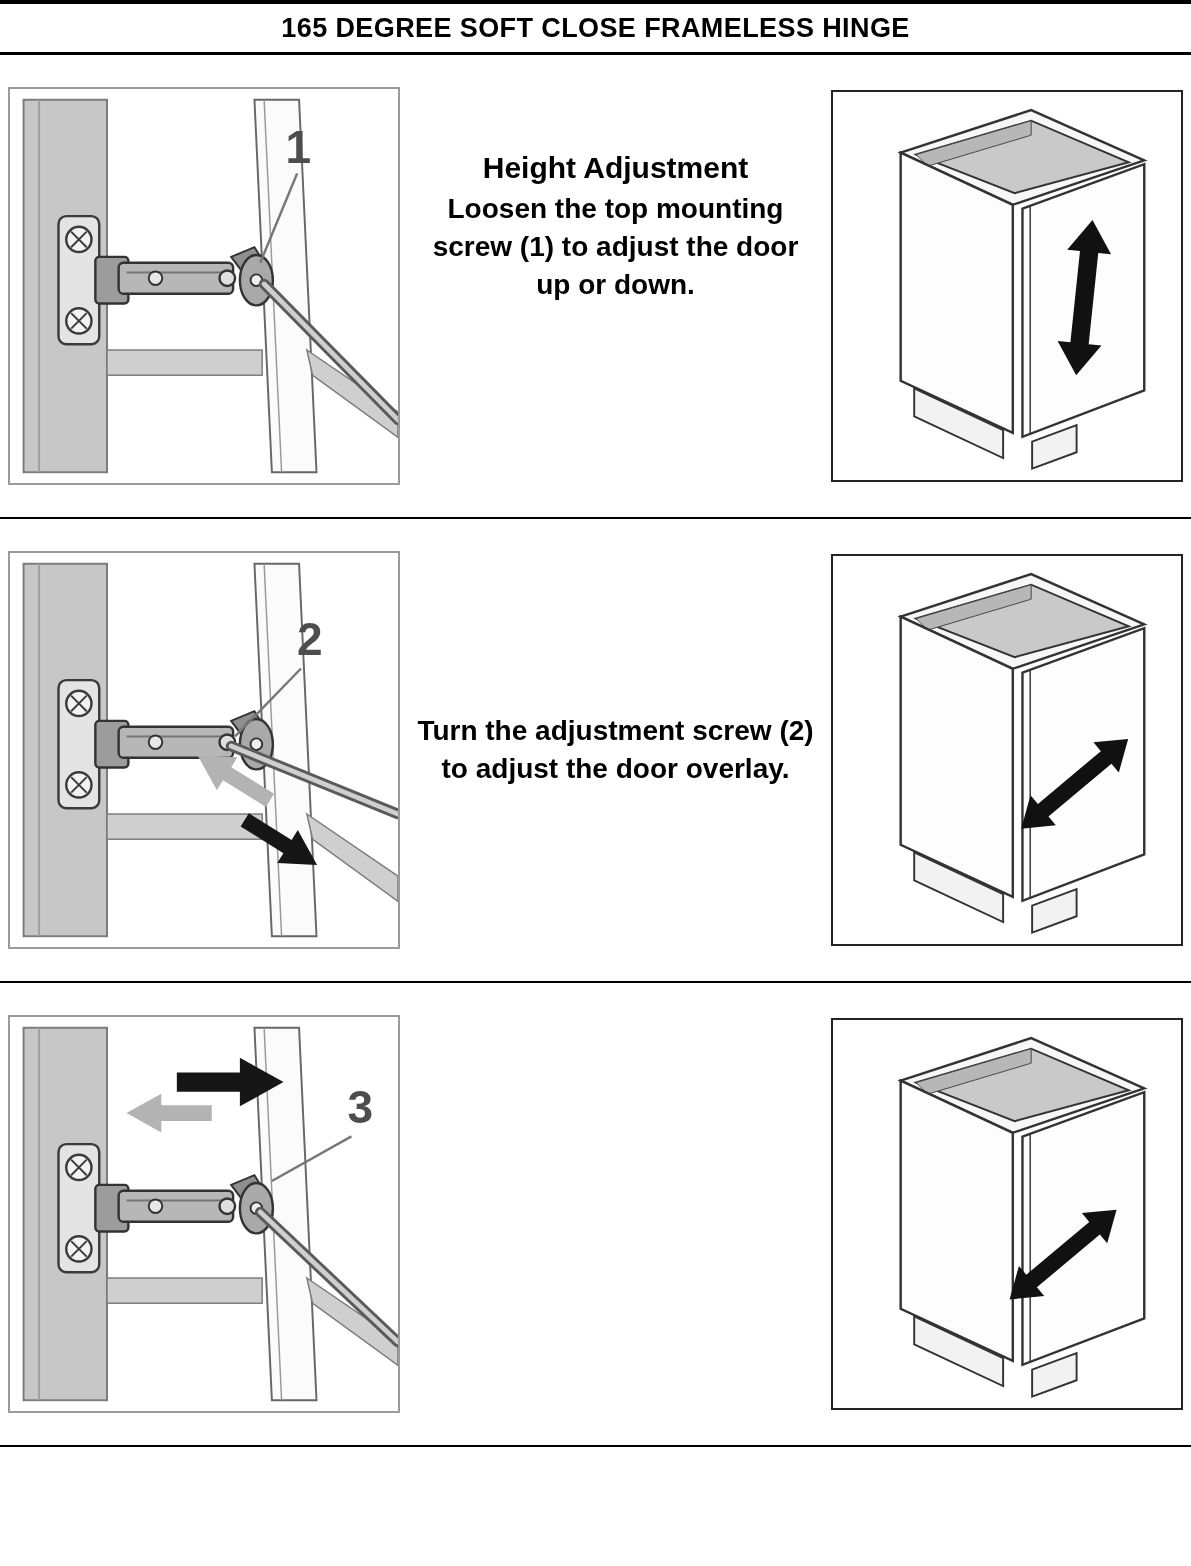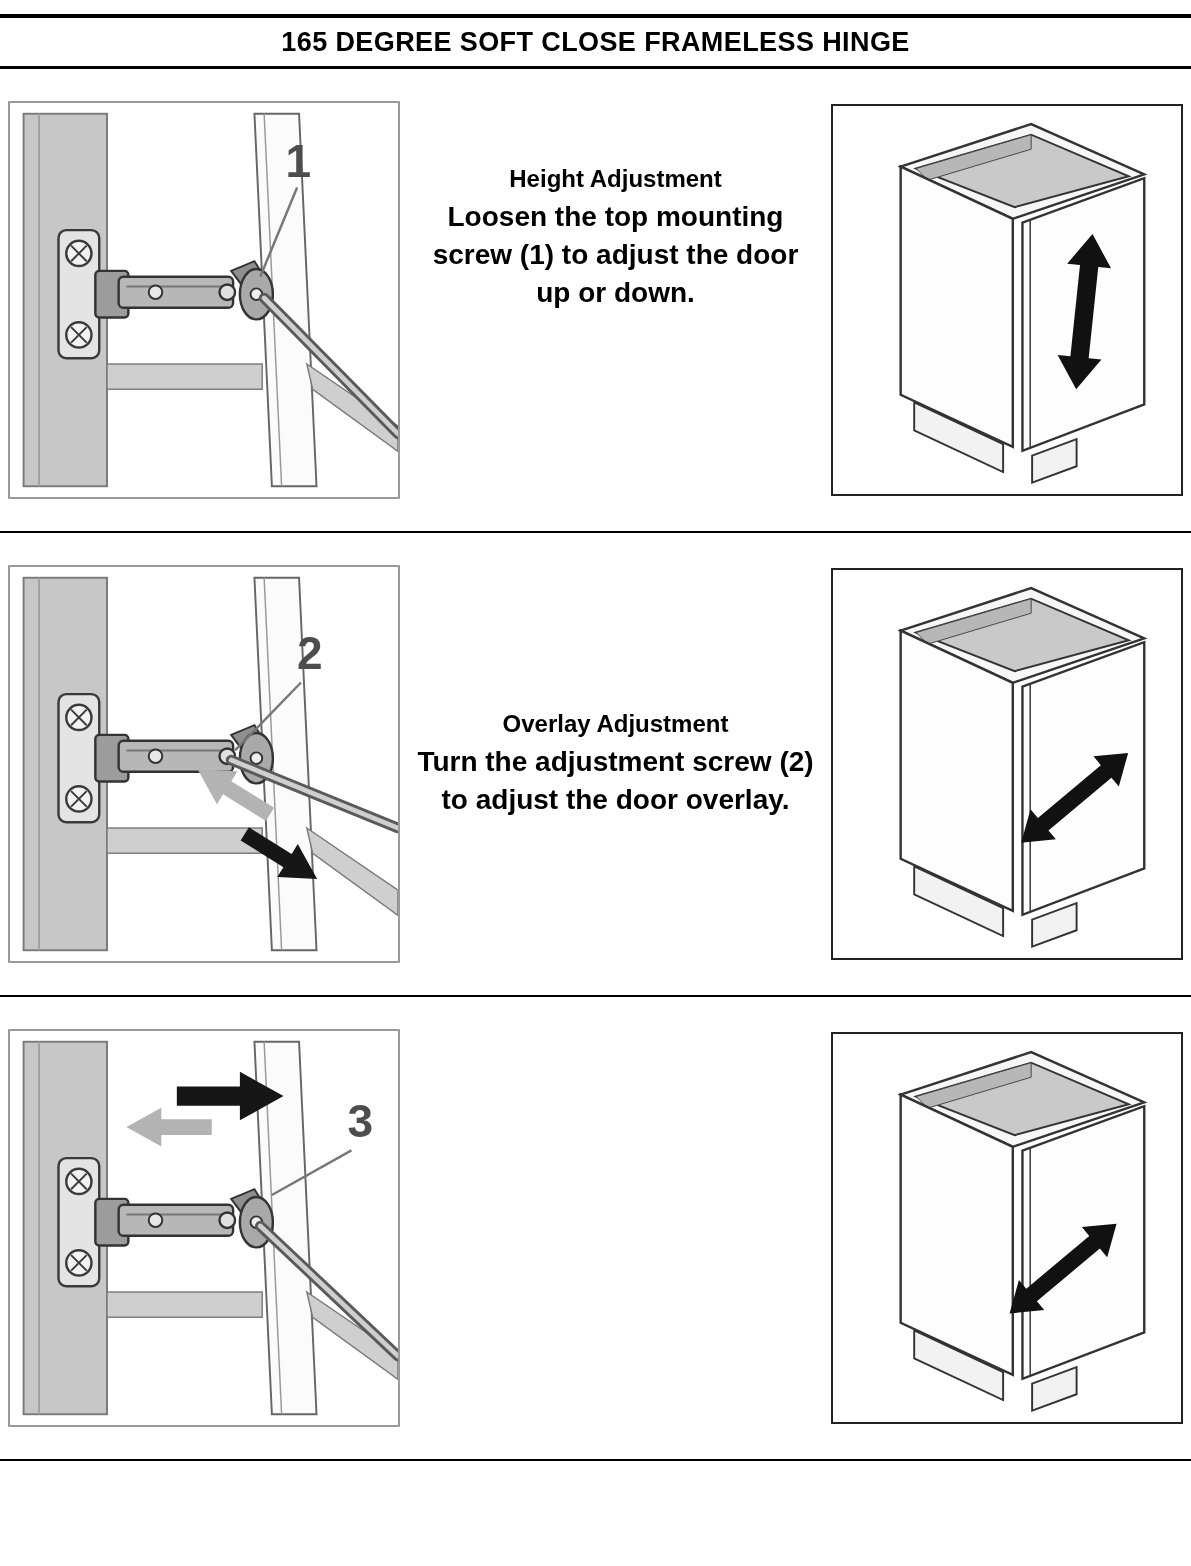--- a/index.html
+++ b/index.html
@@ -2,34 +2,34 @@
 <html><head>
 <meta charset="utf-8">
 <style>
   *{margin:0;padding:0;box-sizing:border-box}
   html,body{background:#ffffff}
   body{
     width:1191px;height:1566px;
     font-family:"Liberation Sans",sans-serif;
     color:#000;overflow:hidden;
   }
-  .page{width:1191px;height:1566px;padding-top:14px}
+  .page{width:1191px;height:1566px;}
   .rule{width:100%;background:#000}
   .rule.thick{height:4px}
   .rule.mid{height:3px}
   .rule.thin{height:2px}
   .doc-title{text-align:center;font-size:27px;font-weight:700;letter-spacing:.4px;padding:9px 0 8px}
   .doc-subtitle{text-align:center;font-size:35px;font-weight:700;padding:7px 0 2px}
   .row{height:462px;display:flex;align-items:center;padding:0 8px}
   .fig{position:relative;background:#fff}
   .fig-left{width:392px;height:398px;border:2px solid #9a9a9a;flex:0 0 auto}
   .fig-right{width:352px;height:392px;border:2px solid #222;flex:0 0 auto;margin-left:auto}
   .fig svg{width:100%;height:100%;display:block}
   .caption{flex:1;display:flex;flex-direction:column;align-items:center;padding:0 14px;text-align:center}
-  .caption h3{font-size:24px;font-weight:700;margin-bottom:5px}
+  .caption h3{font-size:30px;font-weight:700;margin-bottom:5px}
   .caption p{font-size:28px;font-weight:700;max-width:432px;line-height:1.35}
   .row.top-caption .caption{align-self:flex-start;margin-top:96px}
   .num{position:absolute;font-size:46px;font-weight:700;color:#4d4d4d;line-height:1}
 </style>
 </head>
 <body>
 
 <svg width="0" height="0" style="position:absolute" aria-hidden="true">
   <defs>
 
@@ -122,21 +122,20 @@
         <g>
           <line x1="228" y1="196" x2="400" y2="266" stroke="#5a5a5a" stroke-width="11" stroke-linecap="round"></line>
           <line x1="228" y1="196" x2="400" y2="266" stroke="#cfcfcf" stroke-width="5" stroke-linecap="round"></line>
         </g>
         <use href="#sarrow" fill="#b3b3b3" transform="translate(268,252) rotate(212)"></use>
         <use href="#sarrow" fill="#161616" transform="translate(242,272) rotate(32)"></use>
       </svg>
       <span class="num" style="left:74%;top:16%">2</span>
     </figure>
     <div class="caption">
-      <h3>Overlay Adjustment</h3>
       <p>Turn the adjustment screw (2) to adjust the door overlay.</p>
     </div>
     <figure class="fig fig-right">
       <svg viewBox="0 0 360 400">
         <use href="#cabinet-base"></use>
         <use href="#dblarrow" fill="#111111" transform="translate(250,235) rotate(-40) scale(0.85)"></use>
       </svg>
     </figure>
   </section>
   <div class="rule thin"></div>

